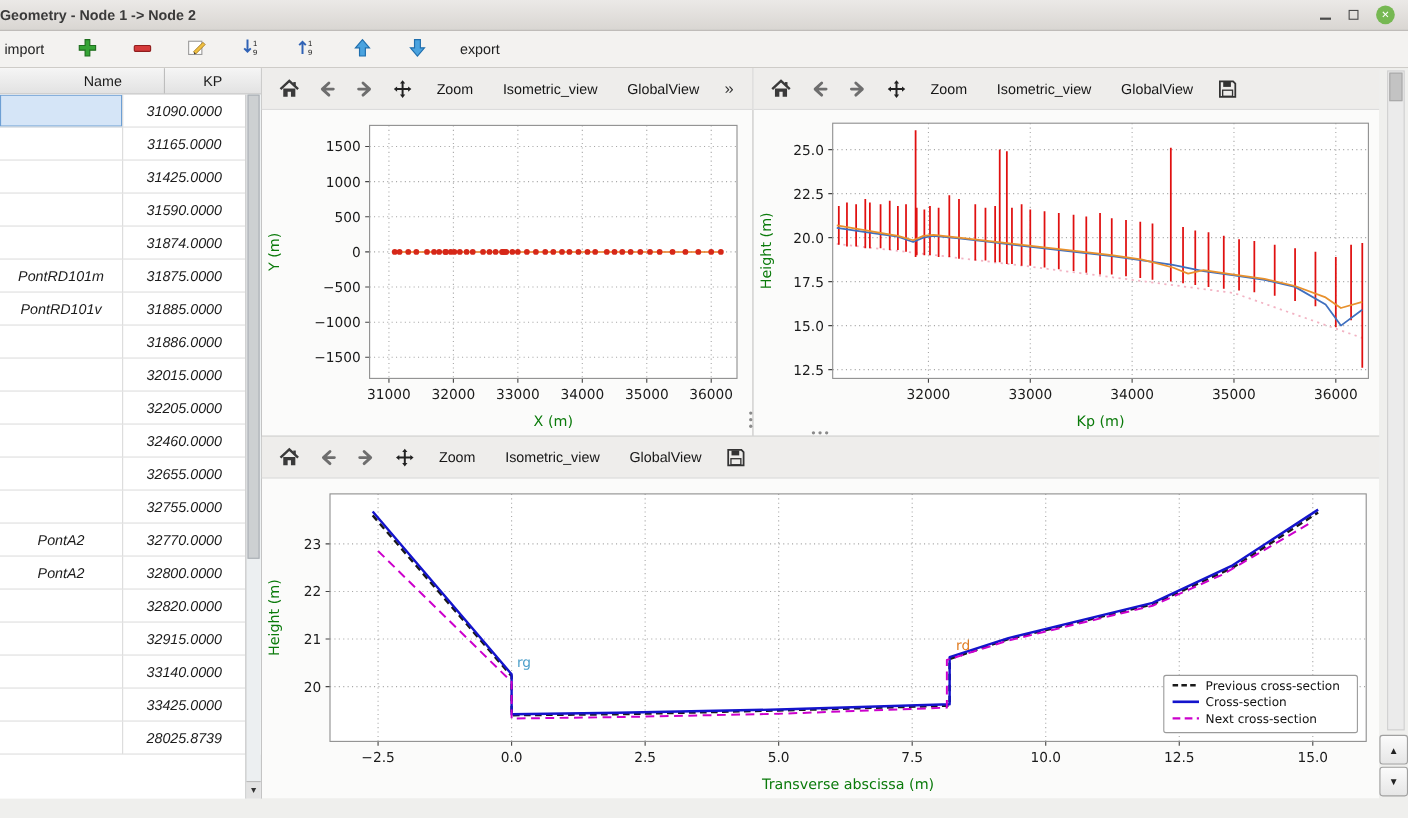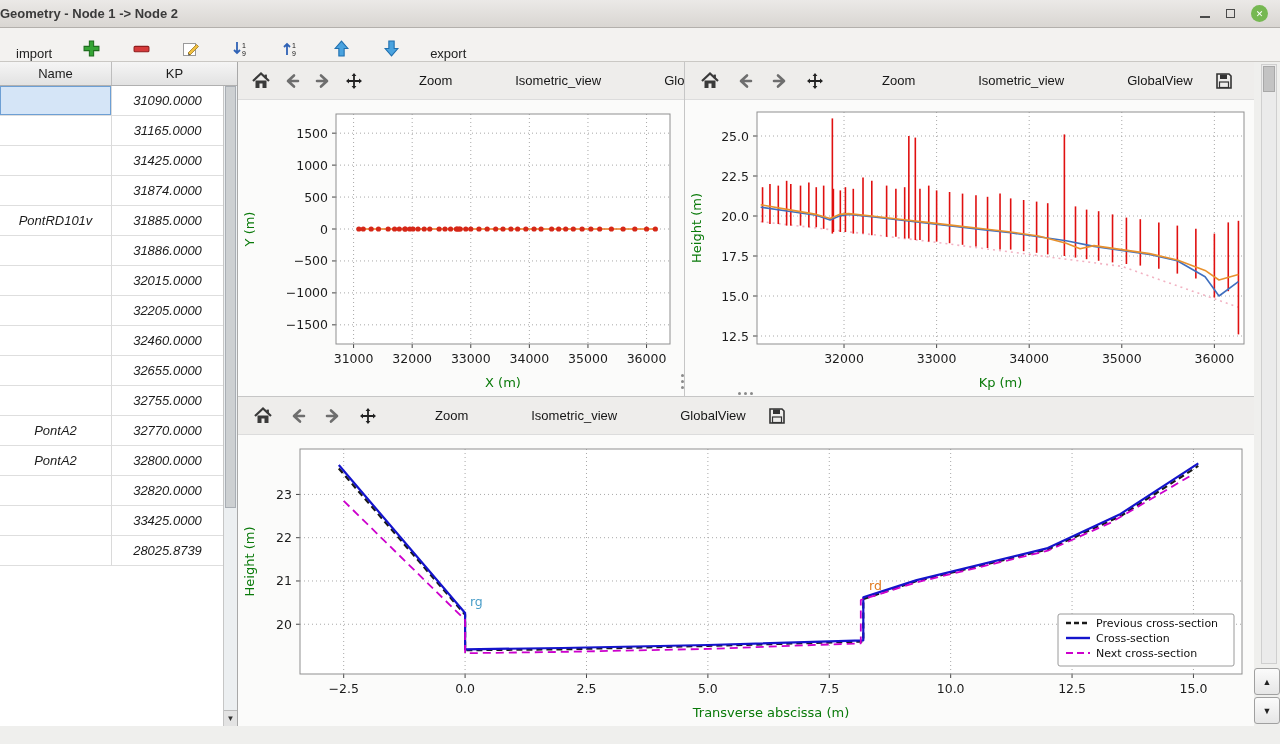--- a/index.html
+++ b/index.html
@@ -8,49 +8,49 @@
 
   
   .titlebar{height:28px;background:linear-gradient(#ebe9e7,#d9d6d2);border-bottom:1px solid #b3b0ac;display:flex;align-items:center;position:relative;}
   .title{position:absolute;left:0;right:0;text-align:left;font-weight:bold;font-size:13px;color:#3a3a3a;pointer-events:none;}
   .win-btns{margin-left:auto;display:flex;align-items:center;gap:16px;padding-right:12px;z-index:1;}
   .min-glyph{width:10px;height:2px;background:#4a4a4a;margin-top:6px;}
   .max-glyph{width:9px;height:9px;border:1.5px solid #4a4a4a;}
   .close-glyph{width:17px;height:17px;border-radius:50%;background:#76b852;color:#fff;font-size:9px;display:flex;align-items:center;justify-content:center;}
 
   
-  .toolbar{height:34px;background:#f3f2f0;border-bottom:1px solid #cac8c4;display:flex;align-items:flex-end;gap:28px;padding:0 16px;}
+  .toolbar{height:34px;background:#f3f2f0;border-bottom:1px solid #cac8c4;display:flex;align-items:center;gap:28px;padding:0 4px;}
   .tool-label{font-size:13px;color:#222;}
   .icon-btn{display:flex;align-items:center;justify-content:center;width:22px;height:22px;}
 
   
   .content{display:flex;height:664px;}
 
   
   .table-panel{width:238px;background:#fff;border-right:1px solid #a8a8a8;position:relative;}
-  .thead{display:flex;height:24px;background:linear-gradient(#f5f5f5,#e2e2e2);border-bottom:1px solid #b0b0b0;}
+  .thead{display:flex;height:24px;background:linear-gradient(#f5f5f5,#e2e2e2);border-bottom:1px solid #b0b0b0;padding-left:38px;}
   .th{width:112px;display:flex;align-items:center;justify-content:center;font-size:13px;border-right:1px solid #bdbdbd;}
   .th.kp{flex:1;border-right:none;}
   .trow{display:flex;height:30px;background:#fff;font-style:italic;}
   .tcell{width:112px;display:flex;align-items:center;justify-content:center;font-size:13px;border-right:1px solid #dadada;border-bottom:1px solid #dedede;overflow:hidden;}
   .tcell.selected{background:#d5e5f7;box-shadow:inset 0 0 0 1px #6d9fd4;}
   .tsb{position:absolute;top:24px;right:0;bottom:0;width:14px;background:#eceff1;border-left:1px solid #c6c6c6;}
   .tsb-thumb{position:absolute;top:0;left:1px;right:1px;height:66%;background:#cdd0d2;border:1px solid #a9aeb4;}
   .tsb-btn{position:absolute;bottom:0;left:0;width:100%;height:16px;font-size:8px;text-align:center;line-height:16px;color:#333;background:#e3e3e3;border-top:1px solid #bbb;}
 
   
   .charts{width:1016px;position:relative;background:#f1f0ee;}
   .top-row{display:flex;height:334px;}
   .chart-block{display:flex;flex-direction:column;}
   #cb0{width:447px;border-right:1px solid #c6c6c6;}
   #cb1{flex:1;}
   #cb2{height:330px;border-top:1px solid #c6c6c6;}
   .chart-toolbar{height:38px;display:flex;align-items:center;gap:11px;padding:0 13px;background:#eeedeb;border-bottom:1px solid #dcdcdc;}
   .tb-icon{display:flex;width:24px;height:24px;align-items:center;justify-content:center;}
-  .tb-btn{font-size:13px;color:#161616;padding:4px 8px;white-space:nowrap;margin-left:36px;}
+  .tb-btn{font-size:13px;color:#161616;padding:4px 8px;white-space:nowrap;}
   .tb-overflow{font-size:15px;color:#333;padding:0 4px;}
   .plot-host{flex:1;overflow:hidden;}
 
   .splitter-v{position:absolute;left:443px;top:312px;display:flex;flex-direction:column;gap:3px;}
   .splitter-h{position:absolute;left:500px;top:330px;display:flex;gap:3px;}
   .dot{width:3px;height:3px;background:#8a8a8a;border-radius:50%;}
 
   
   .right-col{width:26px;position:relative;background:#efefed;}
   .vtrack{position:absolute;top:2px;right:3px;width:16px;bottom:62px;background:#ebebeb;border:1px solid #cfcfcf;}
@@ -133,21 +133,29 @@
           <div class="trow">
             <div class="tcell name"></div>
             <div class="tcell kp">31165.0000</div>
           </div>
           <div class="trow">
             <div class="tcell name"></div>
             <div class="tcell kp">31425.0000</div>
           </div>
           <div class="trow">
             <div class="tcell name"></div>
+            <div class="tcell kp">31590.0000</div>
+          </div>
+          <div class="trow">
+            <div class="tcell name"></div>
             <div class="tcell kp">31874.0000</div>
+          </div>
+          <div class="trow">
+            <div class="tcell name">PontRD101m</div>
+            <div class="tcell kp">31875.0000</div>
           </div>
           <div class="trow">
             <div class="tcell name">PontRD101v</div>
             <div class="tcell kp">31885.0000</div>
           </div>
           <div class="trow">
             <div class="tcell name"></div>
             <div class="tcell kp">31886.0000</div>
           </div>
           <div class="trow">
@@ -174,20 +182,28 @@
             <div class="tcell name">PontA2</div>
             <div class="tcell kp">32770.0000</div>
           </div>
           <div class="trow">
             <div class="tcell name">PontA2</div>
             <div class="tcell kp">32800.0000</div>
           </div>
           <div class="trow">
             <div class="tcell name"></div>
             <div class="tcell kp">32820.0000</div>
+          </div>
+          <div class="trow">
+            <div class="tcell name"></div>
+            <div class="tcell kp">32915.0000</div>
+          </div>
+          <div class="trow">
+            <div class="tcell name"></div>
+            <div class="tcell kp">33140.0000</div>
           </div>
           <div class="trow">
             <div class="tcell name"></div>
             <div class="tcell kp">33425.0000</div>
           </div>
           <div class="trow">
             <div class="tcell name"></div>
             <div class="tcell kp">28025.8739</div>
           </div>
         </div>

